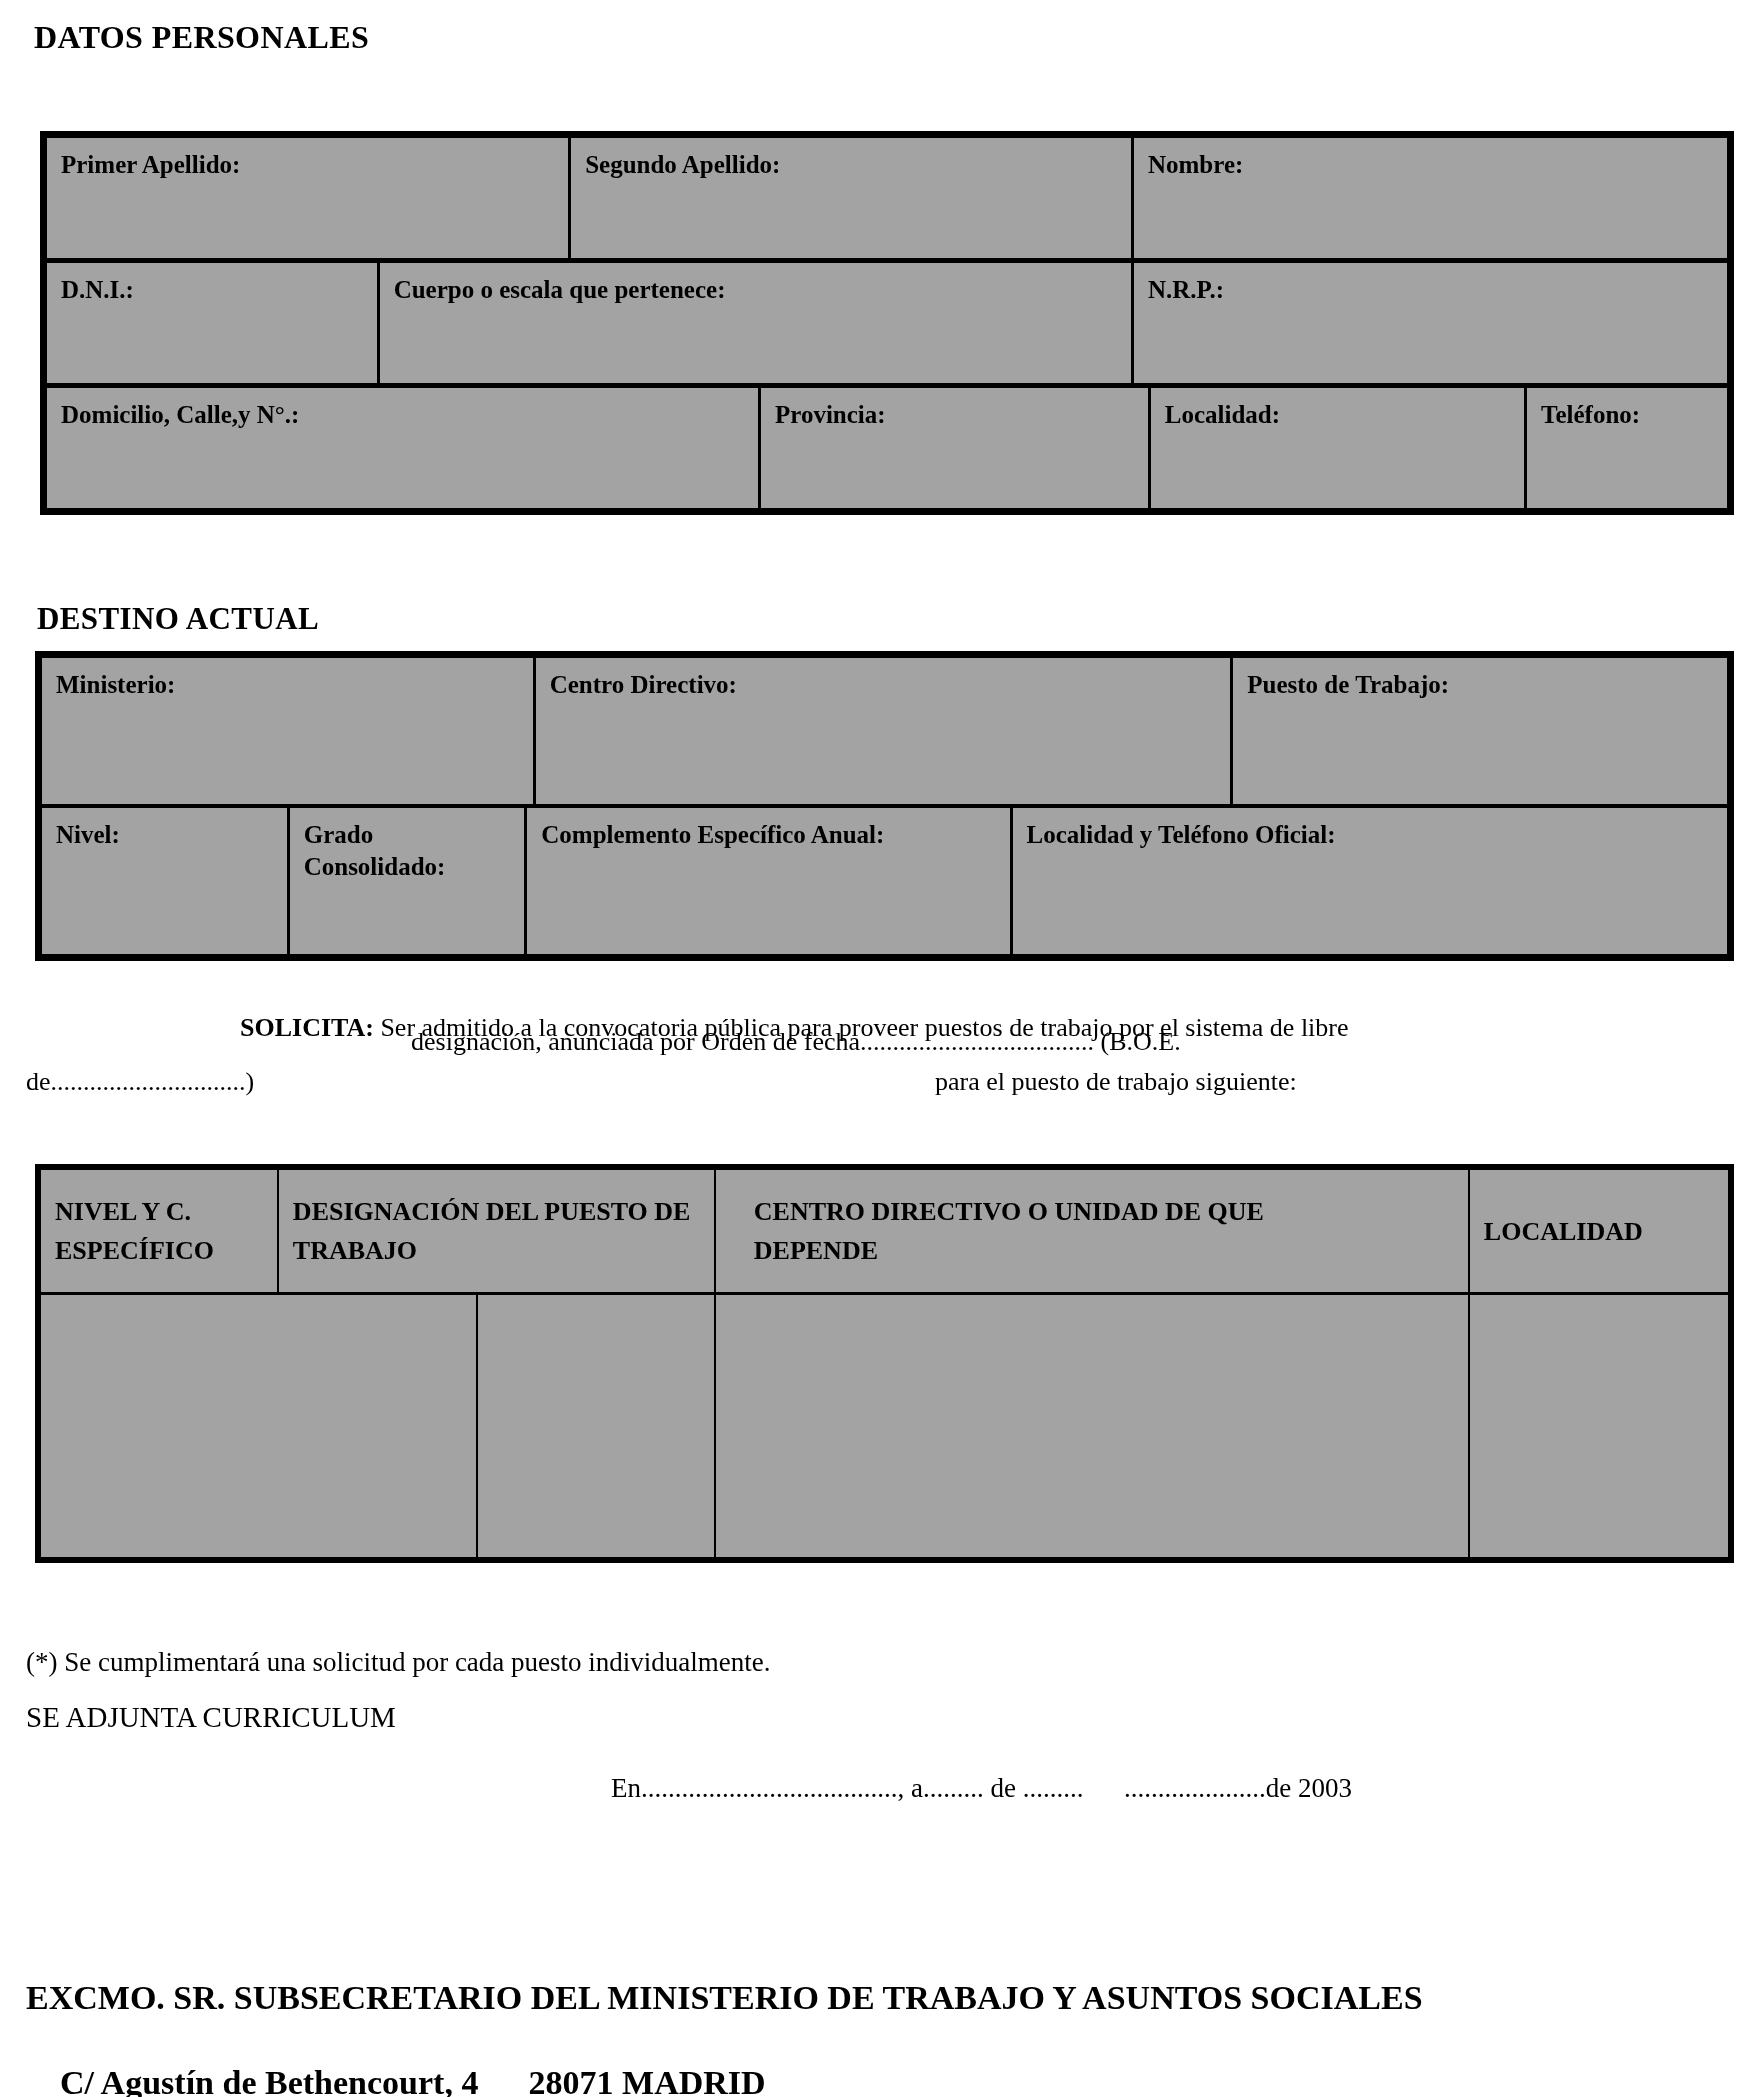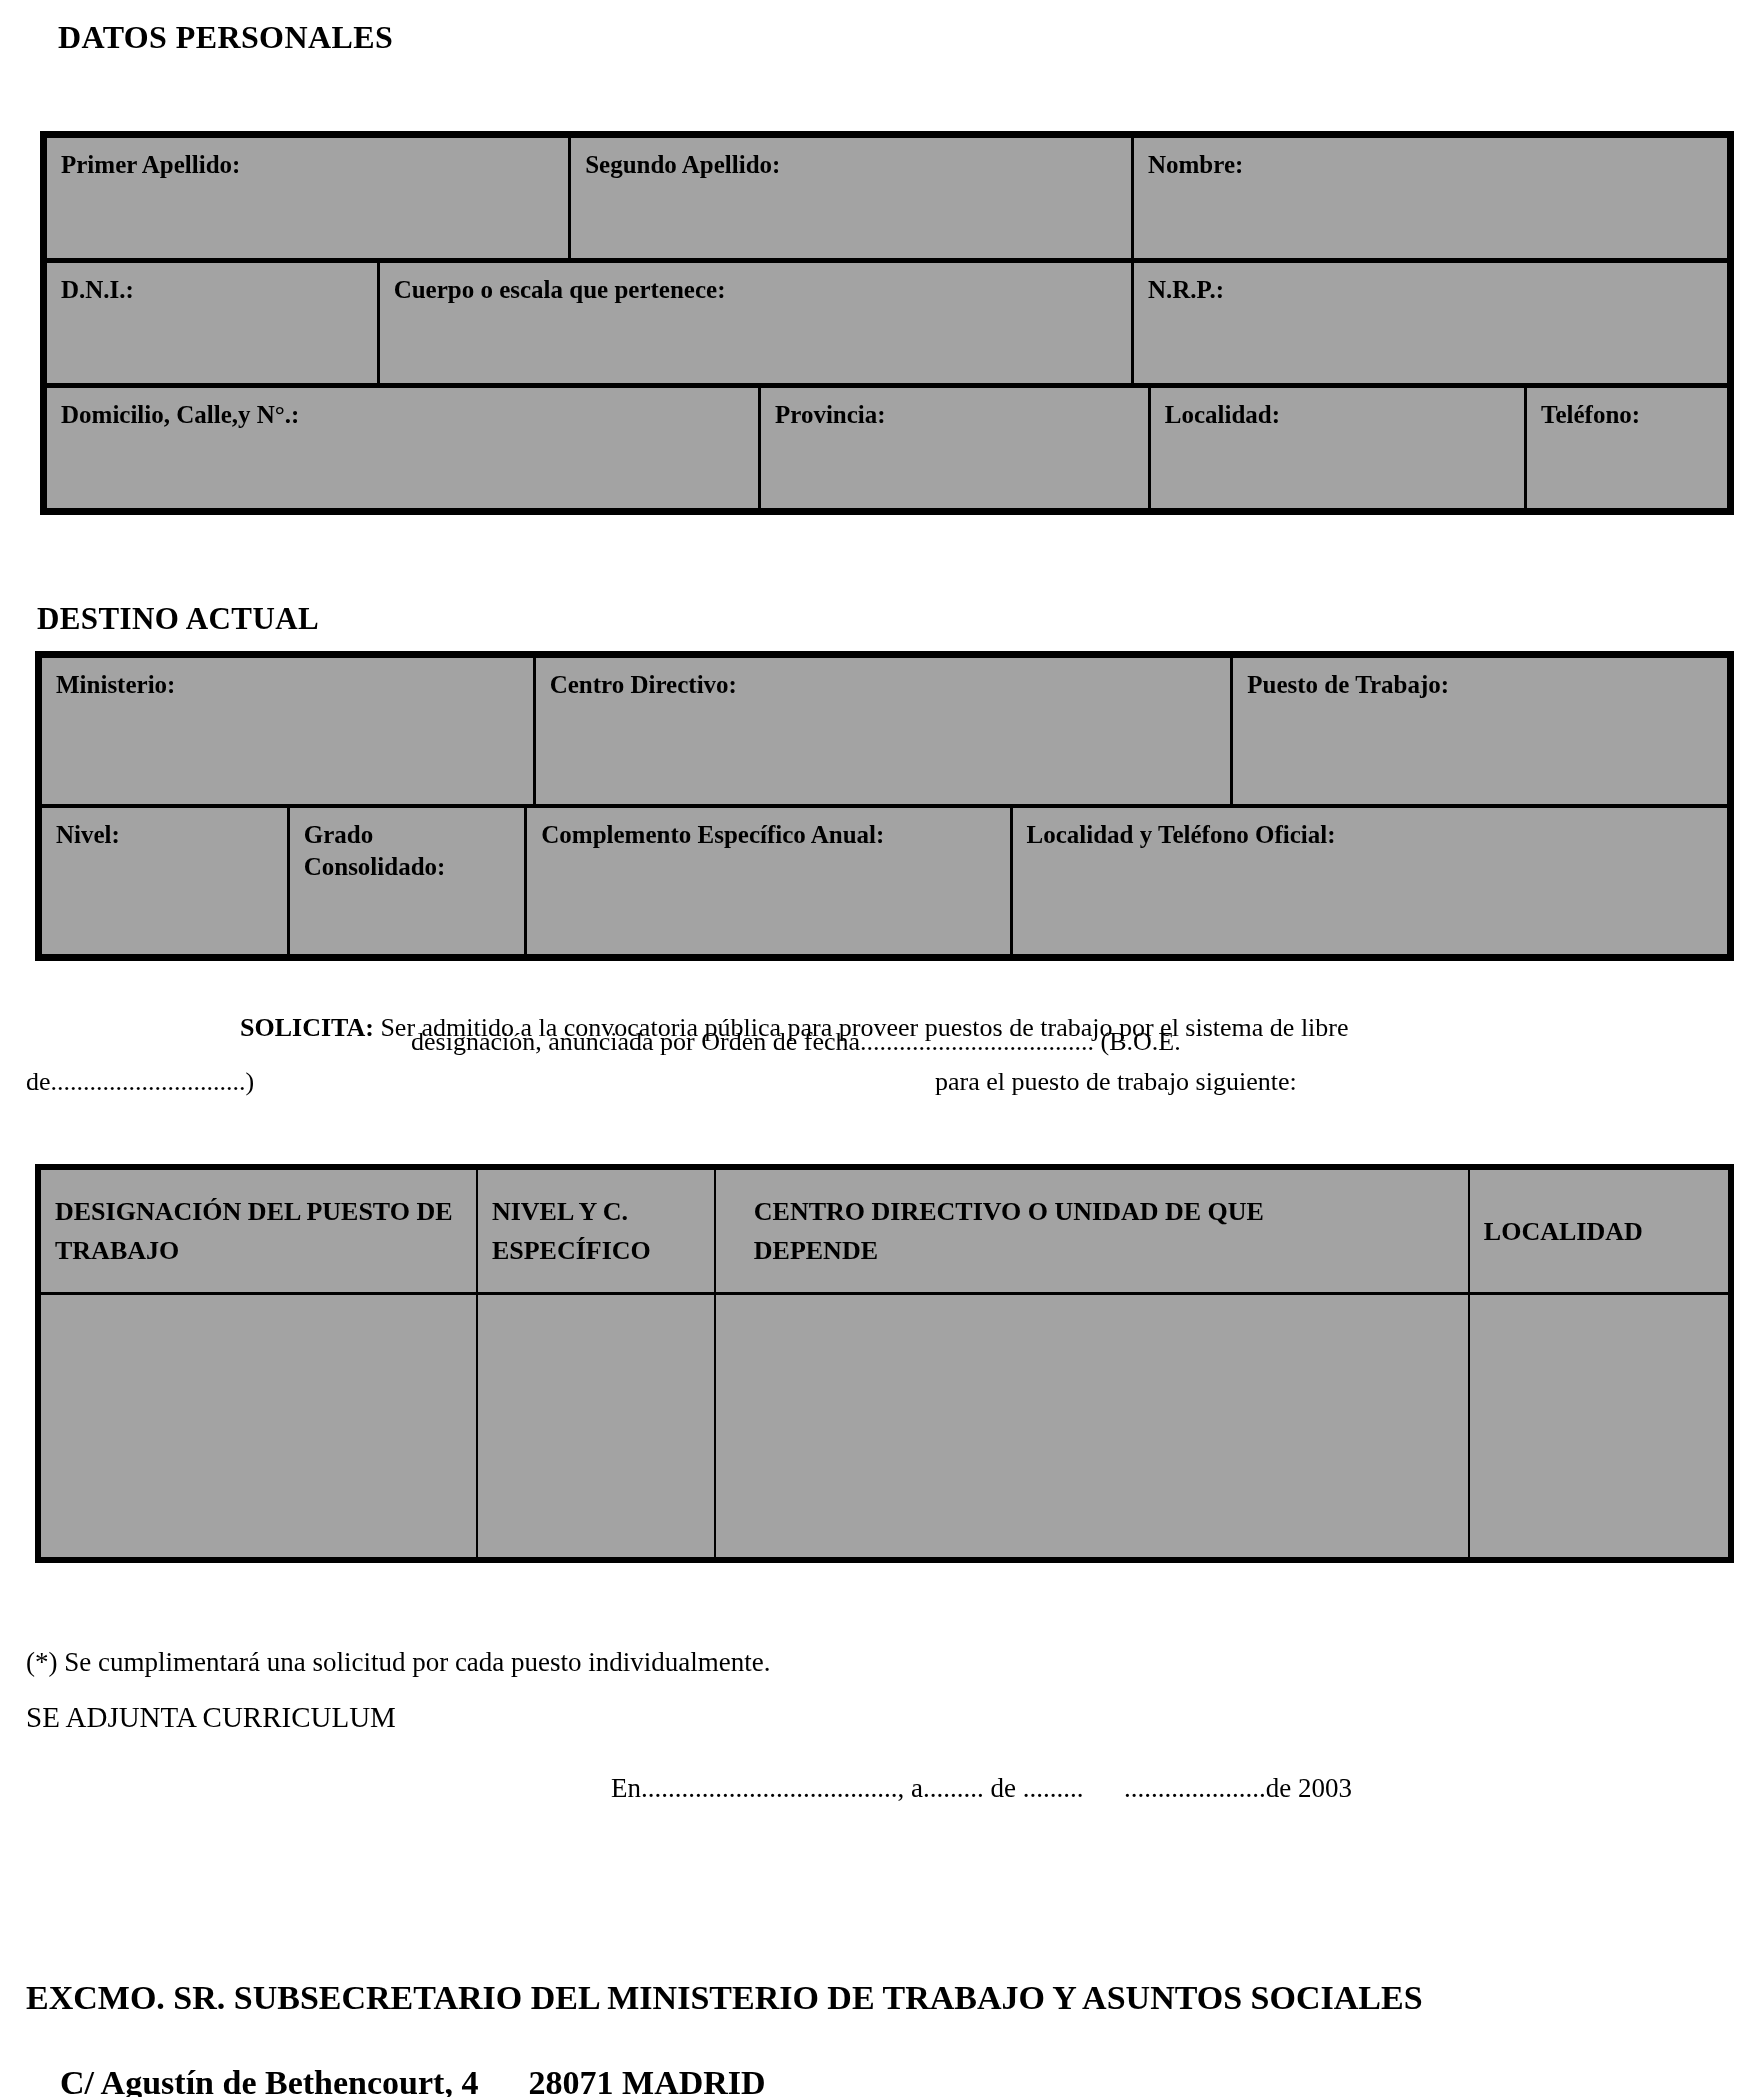--- a/index.html
+++ b/index.html
@@ -78,21 +78,21 @@
     padding: 0 5.2px 1.7px 5.2px;
     margin-left: 45px;
   }
   .centro-span { max-width: 611px; display: inline-block; }
 </style>
 </head>
 <body>
 
 <div class="page">
 
-  <div class="section-title" style="left:58px; top:19px;">DATOS PERSONALES</div>
+  <div class="section-title" style="left:34px; top:19px;">DATOS PERSONALES</div>
 
   <div id="table1" class="ftable" style="left:40px; top:131px; width:1694px; height:384px;">
     <div class="frow">
       <div class="fcell" style="width:31.2%;">
         <span>Primer Apellido:</span>
       </div>
       <div class="fcell" style="width:33.5%;">
         <span>Segundo Apellido:</span>
       </div>
       <div class="fcell">
@@ -158,25 +158,25 @@
 
   <div class="sol-line" style="left:214px; top:983px;">
     <span class="bold">SOLICITA:</span><span class="plain"> Ser admitido a la convocatoria pública para proveer puestos de trabajo por el sistema de libre</span>
   </div>
   <div class="sol-line plain" style="left:411px; top:1027px;">designación, anunciada por Orden de fecha.................................... (B.O.E.</div>
   <div class="sol-line plain" style="left:26px; top:1067px;">de..............................)</div>
   <div class="sol-line plain" style="left:935px; top:1067px;">para el puesto de trabajo siguiente:</div>
 
   <div id="table3" class="ftable" style="left:35px; top:1164px; width:1699px; height:399px;">
     <div class="frow header-row">
+      <div class="fcell" style="width:14.1%;">
+        <span>NIVEL Y C. ESPECÍFICO</span>
+      </div>
       <div class="fcell" style="width:25.9%;">
         <span>DESIGNACIÓN DEL PUESTO DE TRABAJO</span>
-      </div>
-      <div class="fcell" style="width:14.1%;">
-        <span>NIVEL Y C. ESPECÍFICO</span>
       </div>
       <div class="fcell" style="width:44.7%;padding-left:38px;">
         <span class="centro-span">CENTRO DIRECTIVO O UNIDAD DE QUE DEPENDE</span>
       </div>
       <div class="fcell">
         <span>LOCALIDAD</span>
       </div>
     </div>
     <div class="frow body-row">
       <div class="fcell" style="width:25.9%;"></div>

